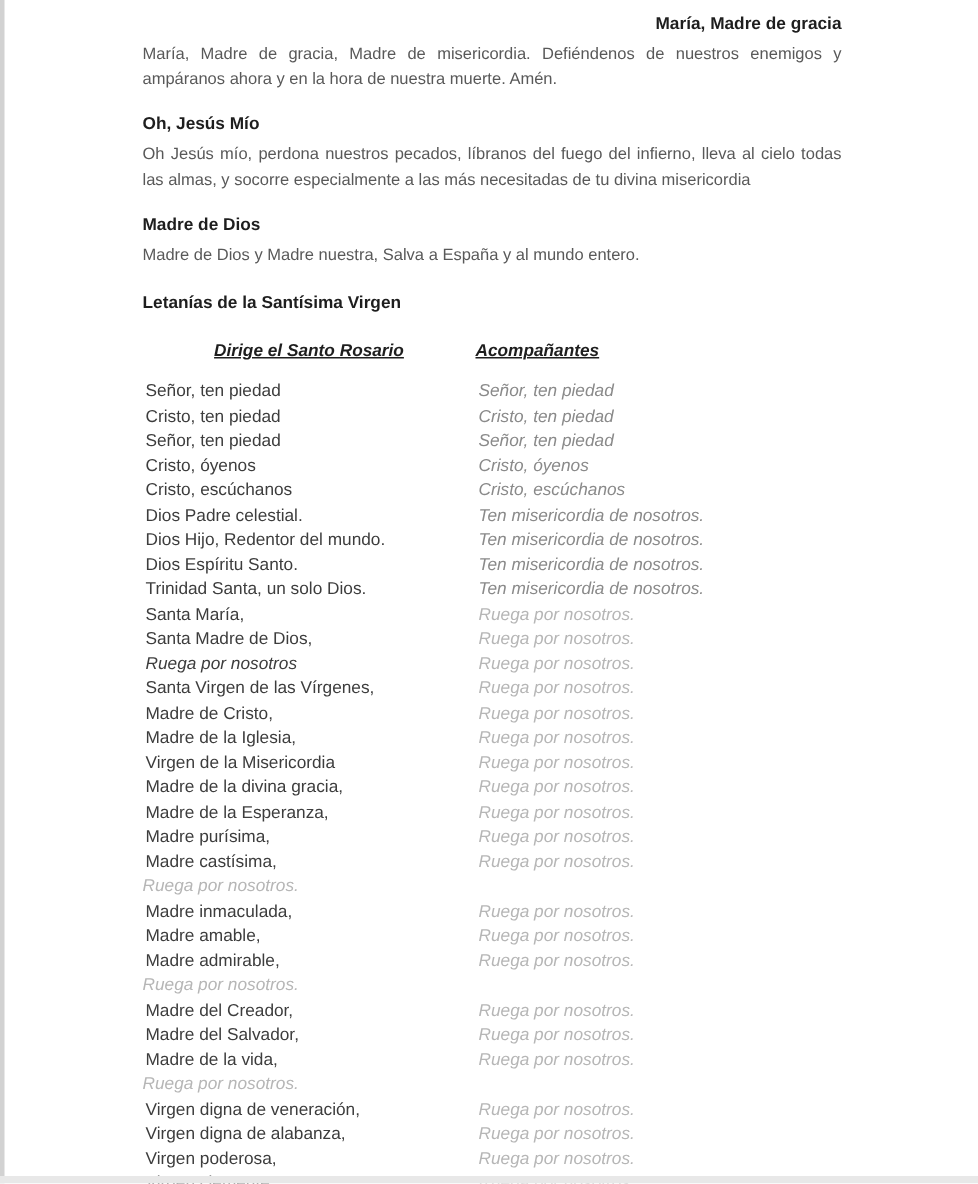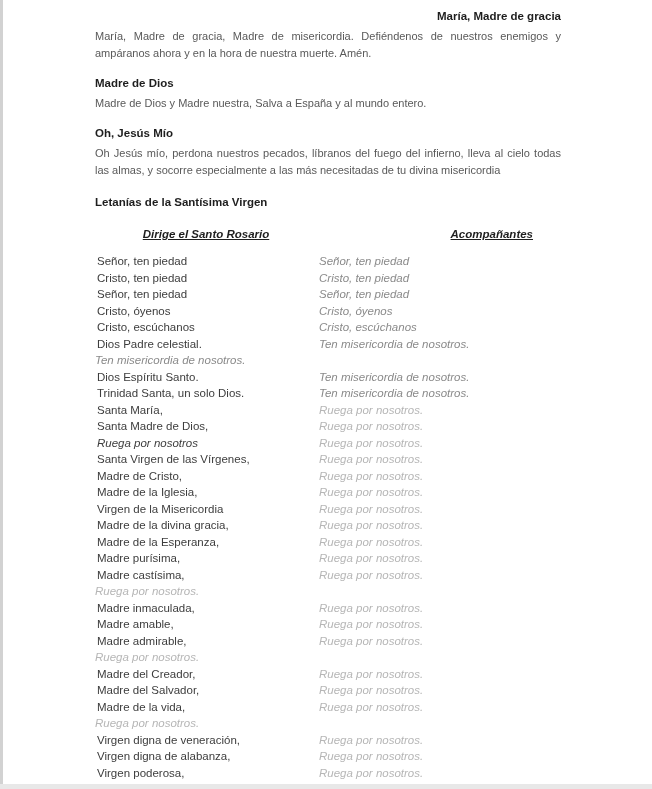--- a/index.html
+++ b/index.html
@@ -38,21 +38,21 @@
   .sec-body{
     font-size:11px;color:var(--body-text);
     margin:0;line-height:17px;text-align:justify;
   }
   .litany-title{
     font-size:11.5px;font-weight:bold;color:var(--heading);
     margin:16px 0 0 0;line-height:15px;
   }
   .litany-headers{display:flex;margin-top:14px;margin-bottom:4px;}
   .litany-headers .col1{width:222px;text-align:center;}
-  .litany-headers .col2{width:216px;text-align:right;}
+  .litany-headers .col2{width:216px;text-align:left;}
   .colhdr{
     font-size:11.5px;font-weight:bold;font-style:italic;
     text-decoration:underline;color:var(--heading);
   }
   .litany-rows{margin-top:11px;}
   .lrow{display:flex;line-height:16.5px;font-size:11.5px;}
   .lrow .call{width:222px;color:var(--call-text);padding-left:2px;}
   .lrow .call.italic{font-style:italic;}
   .lrow .resp{font-style:italic;}
   .lrow .resp.strong{color:var(--response-strong);}
@@ -65,27 +65,27 @@
   <div class="edge-left"></div>
 
   <div class="content">
 
     <section>
       <h3 class="sec-heading">María, Madre de gracia</h3>
       <p class="sec-body">María, Madre de gracia, Madre de misericordia. Defiéndenos de nuestros enemigos y ampáranos ahora y en la hora de nuestra muerte. Amén.</p>
     </section>
 
     <section>
+      <h3 class="sec-heading">Oh, Jesús Mío</h3>
+      <p class="sec-body">Oh Jesús mío, perdona nuestros pecados, líbranos del fuego del infierno, lleva al cielo  todas las almas, y socorre especialmente a las más necesitadas de tu divina misericordia</p>
+    </section>
+
+    <section>
       <h3 class="sec-heading">Madre de Dios</h3>
       <p class="sec-body">Madre de Dios y Madre nuestra, Salva a España y al mundo entero.</p>
-    </section>
-
-    <section>
-      <h3 class="sec-heading">Oh, Jesús Mío</h3>
-      <p class="sec-body">Oh Jesús mío, perdona nuestros pecados, líbranos del fuego del infierno, lleva al cielo  todas las almas, y socorre especialmente a las más necesitadas de tu divina misericordia</p>
     </section>
 
     <h3 class="litany-title">Letanías de la Santísima Virgen</h3>
 
     <div class="litany-headers">
       <div class="col1">
         <span class="colhdr">Dirige el Santo Rosario</span>
       </div>
       <div class="col2">
         <span class="colhdr">Acompañantes</span>
@@ -117,20 +117,21 @@
     <div class="call">Cristo, escúchanos</div>
     <div class="resp strong">Cristo, escúchanos</div>
   </div>
 
   <div class="lrow">
     <div class="call">Dios Padre celestial.</div>
     <div class="resp strong">Ten misericordia de nosotros.</div>
   </div>
 
   <div class="lrow">
+    <div class="call">Dios Hijo, Redentor del mundo.</div>
     <div class="resp strong">Ten misericordia de nosotros.</div>
   </div>
 
   <div class="lrow">
     <div class="call">Dios Espíritu Santo.</div>
     <div class="resp strong">Ten misericordia de nosotros.</div>
   </div>
 
   <div class="lrow">
     <div class="call">Trinidad Santa, un solo Dios.</div>

